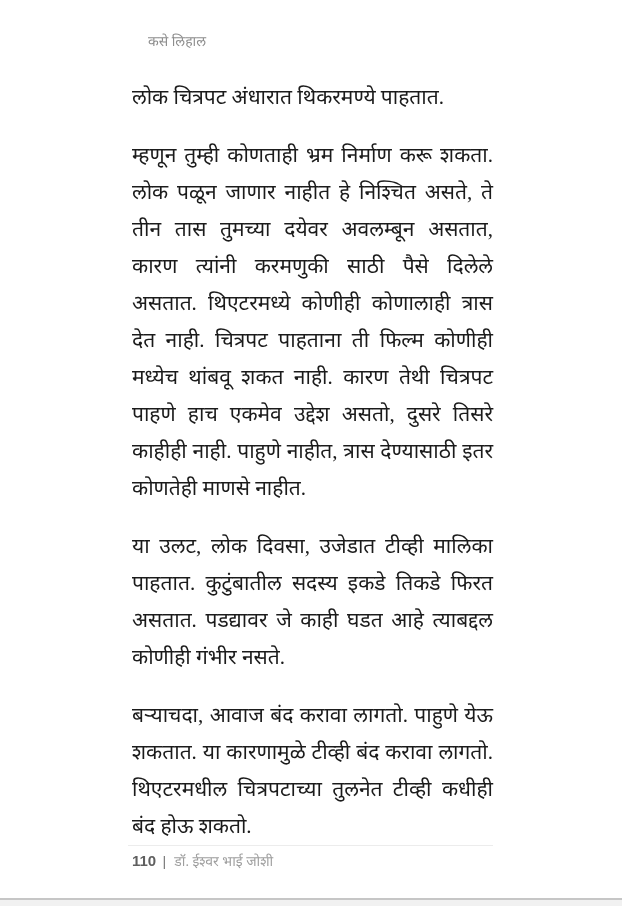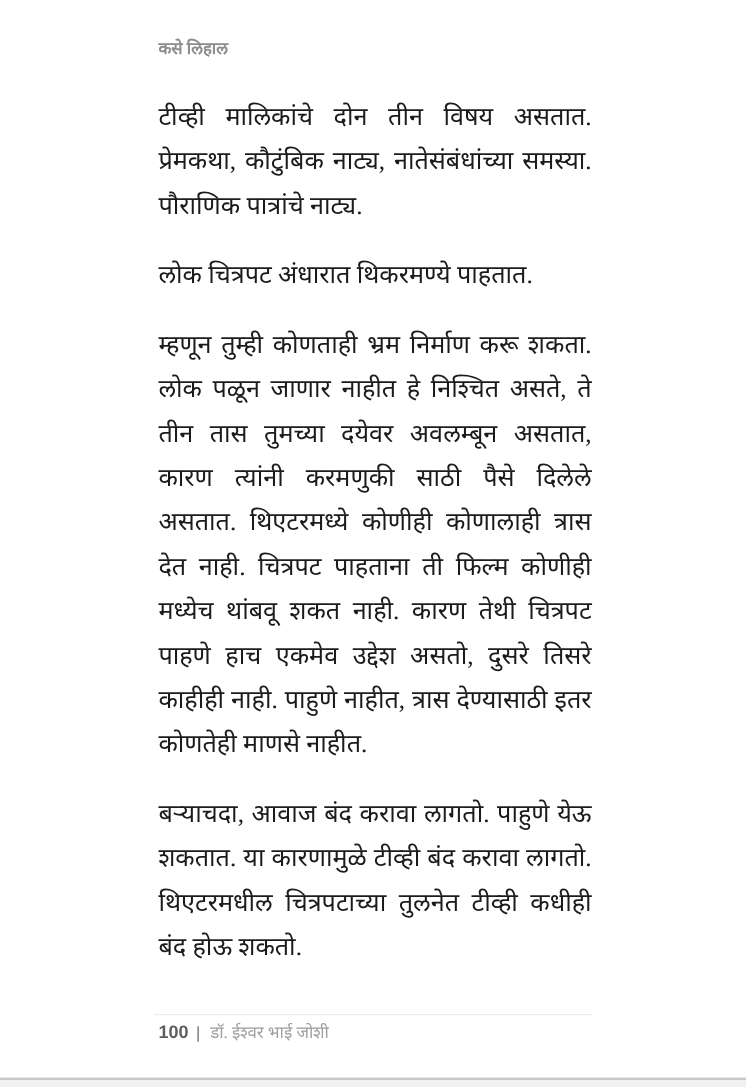--- a/index.html
+++ b/index.html
@@ -9,26 +9,25 @@
   body {
     width: 622px;
     height: 906px;
     background: #ffffff;
     position: relative;
     overflow: hidden;
     font-family: "Liberation Serif", serif;
   }
   .running-header {
     position: absolute;
-    left: 132px;
+    left: 148px;
     top: 33px;
     font-size: 14px;
     line-height: 18px;
     color: #8d8d8d;
-    font-weight: bold;
   }
   .content {
     position: absolute;
     left: 132px;
     top: 79px;
     width: 361px;
     color: #1b1b1b;
     font-size: 21px;
     line-height: 37px;
     text-align: justify;
@@ -86,28 +85,28 @@
     height: 6px;
     background: #f1f1f1;
   }
 </style>
 </head>
 <body>
 
 <div class="running-header">कसे लिहाल</div>
 
 <div class="content">
-  <p>टीव्ही मालिकांचे दोन तीन विषय असतात. प्रेमकथा, कौटुंबिक नाट्य, नातेसंबंधांच्या समस्या. पौराणिक पात्रांचे नाट्य.</p>
   <p>लोक चित्रपट अंधारात थिकरमण्ये पाहतात.</p>
   <p>म्हणून तुम्ही कोणताही भ्रम निर्माण करू शकता. लोक पळून जाणार नाहीत हे निश्चित असते, ते तीन तास तुमच्या दयेवर अवलम्बून असतात, कारण त्यांनी करमणुकी साठी पैसे दिलेले असतात. थिएटरमध्ये कोणीही कोणालाही त्रास देत नाही. चित्रपट पाहताना ती फिल्म कोणीही मध्येच थांबवू शकत नाही. कारण तेथी चित्रपट पाहणे हाच एकमेव उद्देश असतो, दुसरे तिसरे काहीही नाही. पाहुणे नाहीत, त्रास देण्यासाठी इतर कोणतेही माणसे नाहीत.</p>
+  <p>या उलट, लोक दिवसा, उजेडात टीव्ही मालिका पाहतात. कुटुंबातील सदस्य इकडे तिकडे फिरत असतात. पडद्यावर जे काही घडत आहे त्याबद्दल कोणीही गंभीर नसते.</p>
   <p>बऱ्याचदा, आवाज बंद करावा लागतो. पाहुणे येऊ शकतात. या कारणामुळे टीव्ही बंद करावा लागतो. थिएटरमधील चित्रपटाच्या तुलनेत टीव्ही कधीही बंद होऊ शकतो.</p>
 </div>
 
 <div class="footer-rule"></div>
 
 <div class="footer">
-  <span class="page-num">100</span>
+  <span class="page-num">110</span>
   <span class="pipe">|</span>
   <span class="author">डॉ. ईश्वर भाई जोशी</span>
 </div>
 
 <div class="page-edge-line"></div>
 <div class="page-gap"></div>
 
 </body></html>

